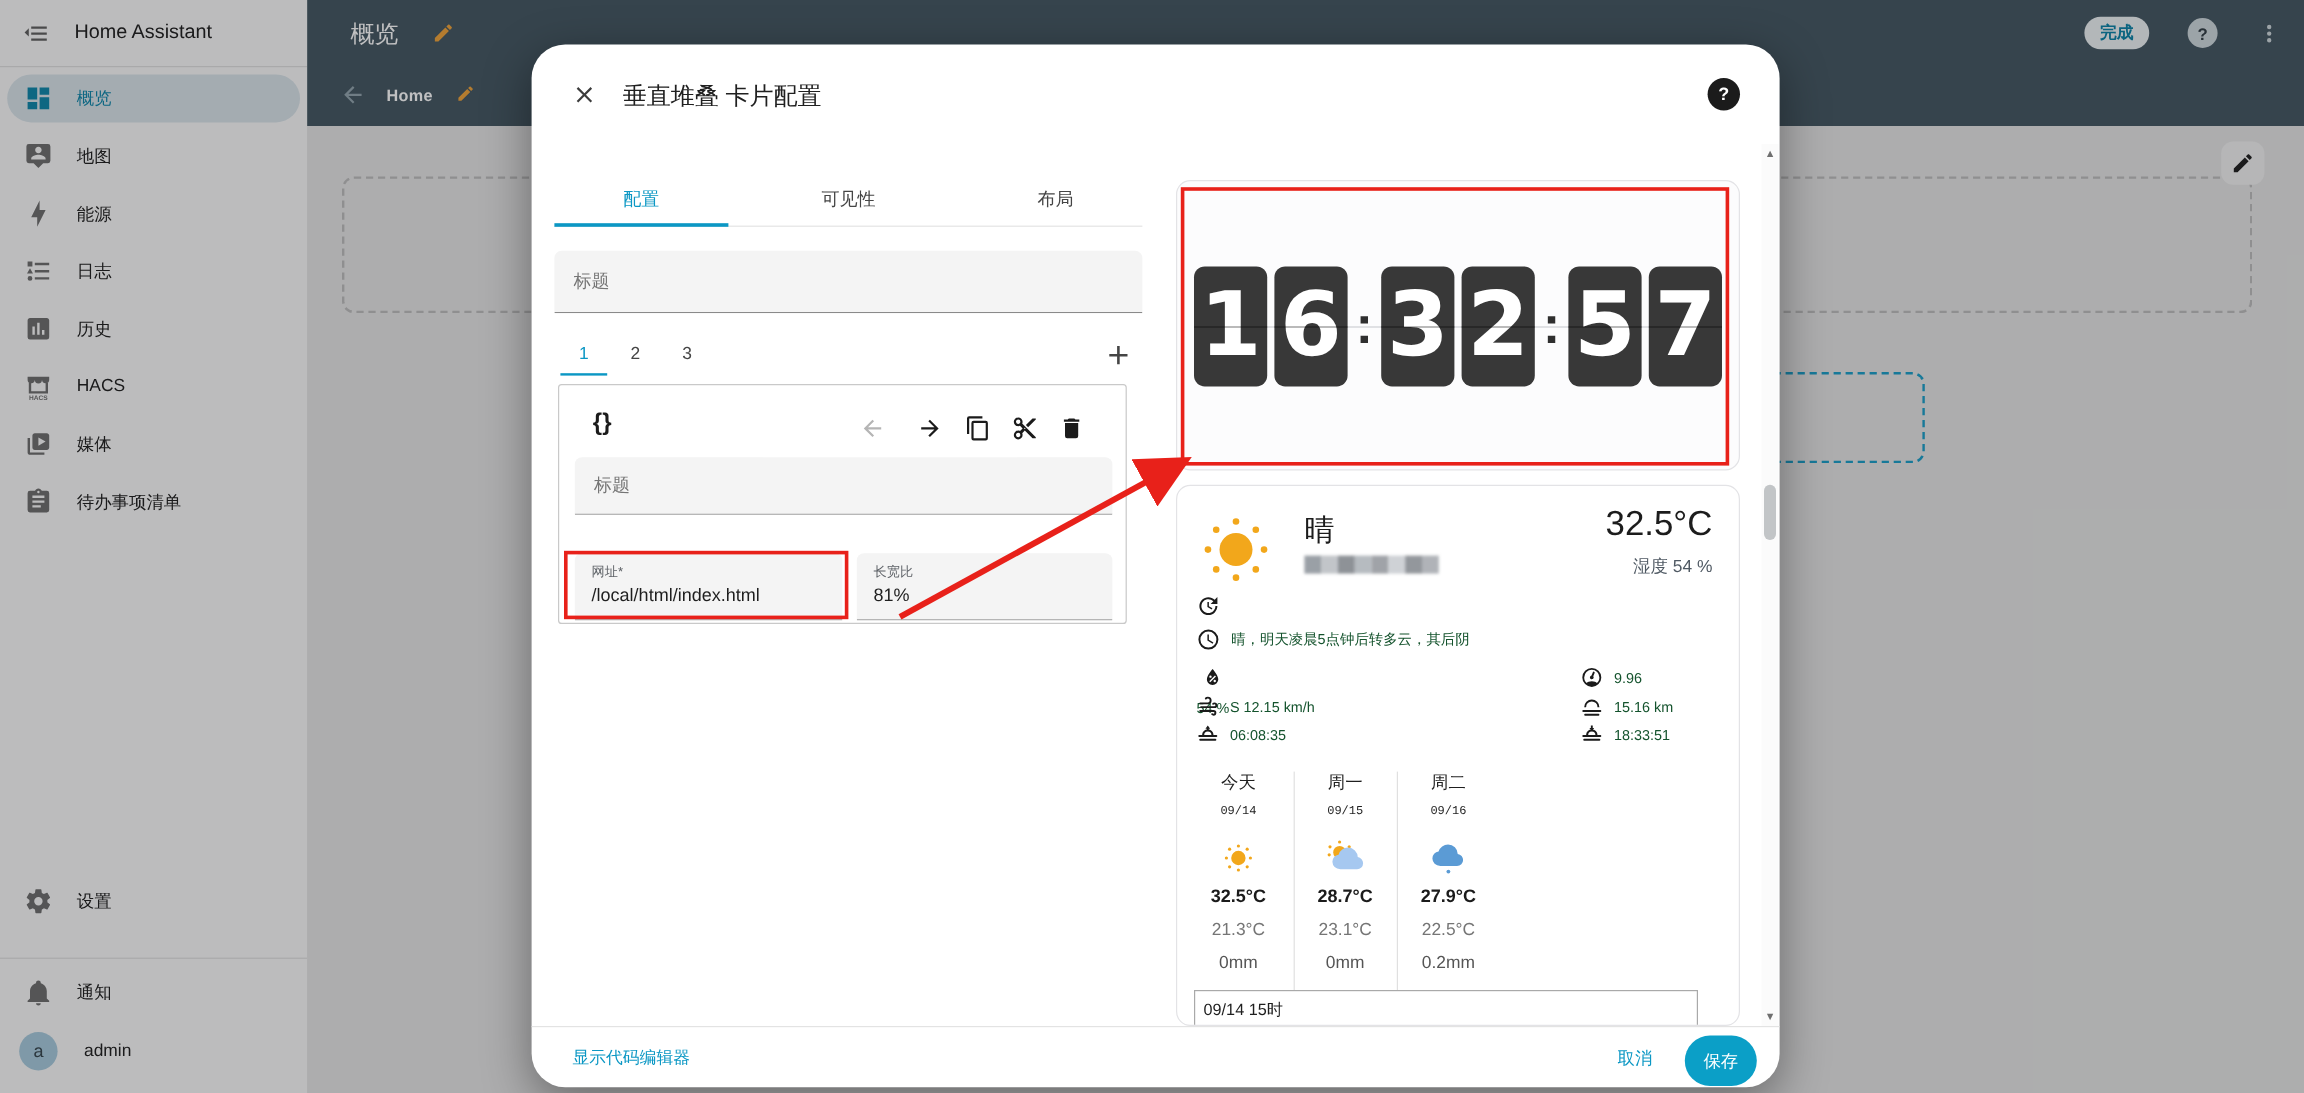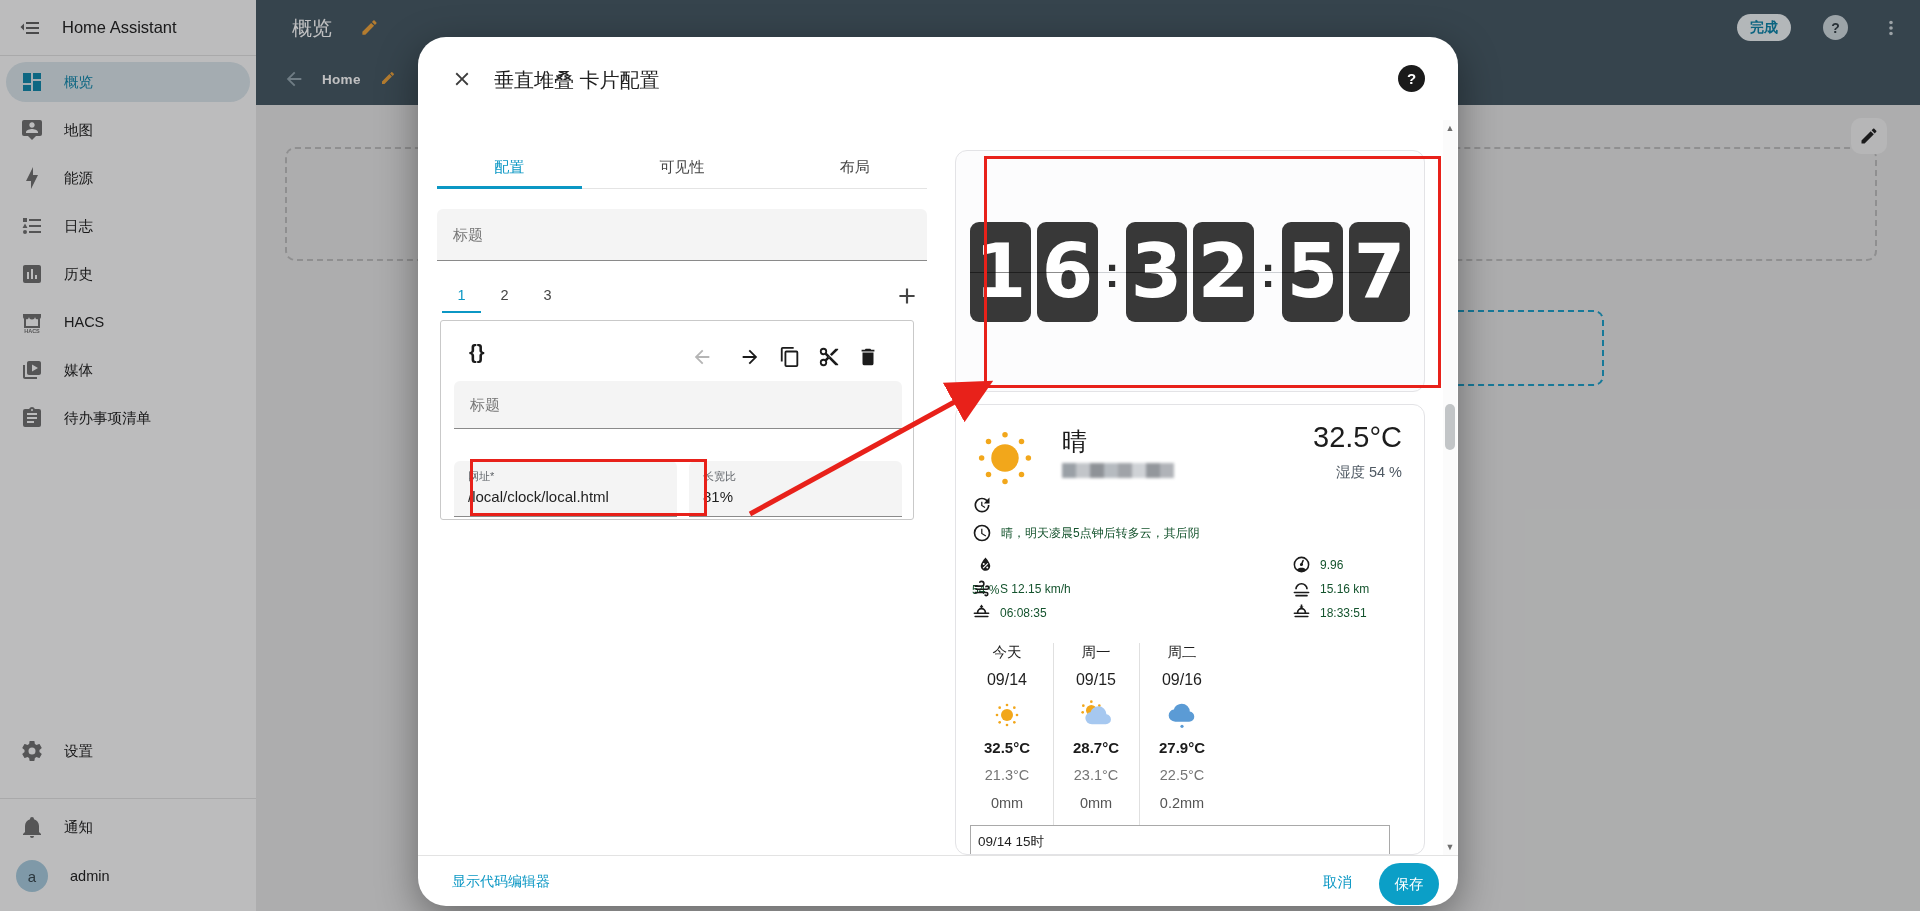--- a/index.html
+++ b/index.html
@@ -39,21 +39,21 @@
   
   .mainbg{position:absolute;left:256px;top:105px;right:0;bottom:0;background:#e6e6e6;z-index:1;}
   .ph1{position:absolute;left:285px;top:147px;width:1592px;height:114px;border:2px dashed #bdbdbd;border-radius:10px;z-index:1;}
   .ph2{position:absolute;left:1428px;top:310px;width:176px;height:76px;border:2px dashed #1b9fc9;border-radius:10px;z-index:1;}
   .fab-edit{position:absolute;left:1851px;top:118px;width:36px;height:36px;border-radius:10px;background:#f2f2f2;
     display:flex;align-items:center;justify-content:center;color:#212121;z-index:1;cursor:pointer;}
 
   .scrim{position:absolute;inset:0;background:rgba(10,12,14,.26);z-index:5;}
 
   
-  .dialog{position:absolute;left:418px;top:37px;width:1040px;height:869px;background:#fff;border-radius:28px;
+  .dialog{position:absolute;left:443px;top:37px;width:1040px;height:869px;background:#fff;border-radius:28px;
     box-shadow:0 12px 40px rgba(0,0,0,.4);z-index:10;}
   .dlg-close{position:absolute;left:26px;top:24px;width:36px;height:36px;display:flex;align-items:center;justify-content:center;
     color:#3c3c3c;cursor:pointer;}
   .dlg-title{position:absolute;left:76px;top:30px;font-size:20px;color:#202020;}
   .dlg-help{position:absolute;left:980px;top:28px;width:27px;height:27px;border-radius:50%;background:#1b1b1b;color:#fff;
     display:flex;align-items:center;justify-content:center;font-size:15px;font-weight:bold;cursor:pointer;}
 
   .tabs{position:absolute;left:19px;top:110px;width:490px;height:42px;display:flex;border-bottom:1px solid #e4e4e4;gap:28px;}
   .tab{flex:1;text-align:center;font-size:15px;font-weight:500;color:#454545;line-height:40px;cursor:pointer;position:relative;}
   .tab.active{color:#0b97c4;}
@@ -101,21 +101,21 @@
   .w-cond{position:absolute;left:106px;top:20px;font-size:25px;color:#1c1c1c;}
   .w-loc{position:absolute;left:106px;top:58px;display:flex;filter:blur(1.5px);}
   .w-loc i{width:14px;height:15px;display:block;}
   .w-temp{position:absolute;right:22px;top:16px;font-size:29px;color:#1c1c1c;}
   .w-humid{position:absolute;right:22px;top:58px;font-size:14.5px;color:#4f5963;}
   .w-row{position:absolute;display:flex;align-items:center;gap:9px;font-size:12px;color:#14532d;}
   .w-row .ic{width:20px;height:20px;color:#1b1b1b;flex:none;}
   .fdiv{position:absolute;width:1px;background:#e0e0e0;top:238px;height:182px;}
   .fcol{position:absolute;width:86px;text-align:center;}
   .fc-day{position:absolute;top:238px;width:100%;font-size:14.5px;color:#1f1f1f;}
-  .fc-date{position:absolute;top:266px;width:100%;font-size:16px;color:#1f1f1f;}
+  .fc-date{position:absolute;top:266px;width:100%;font-size:10px;color:#1f1f1f;font-family:Liberation Mono, monospace;}
   .fc-icon{position:absolute;top:294px;left:50%;transform:translateX(-50%);}
   .fc-hi{position:absolute;top:334px;width:100%;font-size:15px;font-weight:bold;color:#1b1b1b;}
   .fc-lo{position:absolute;top:362px;width:100%;font-size:14.5px;color:#757575;}
   .fc-pr{position:absolute;top:390px;width:100%;font-size:14.5px;color:#555;}
   .hourlybox{position:absolute;left:14px;top:420px;width:420px;height:40px;border:1px solid #a9a9a9;border-bottom:none;}
   .hourlybox span{position:absolute;left:7px;top:7px;font-size:13.5px;color:#1f1f1f;}
 
   .pscroll{position:absolute;left:1025px;top:83px;width:14px;height:735px;background:#fbfbfb;}
   .ps-arrow{position:absolute;left:0;width:14px;text-align:center;font-size:9px;color:#6f6f6f;cursor:pointer;}
   .ps-thumb{position:absolute;left:2px;top:284px;width:10px;height:46px;background:#c2c5c7;border-radius:5px;cursor:pointer;}
@@ -284,21 +284,21 @@
         </svg>
       <svg class="mi tool" style="left:416px;" viewBox="0 0 24 24">
           <path d="M19,4H15.5L14.5,3H9.5L8.5,4H5V6H19M6,19A2,2 0 0,0 8,21H16A2,2 0 0,0 18,19V7H6V19Z"></path>
         </svg>
 
       <div class="ffield ed-title">
         <input placeholder="标题" style="">
       </div>
       <div class="ffield ed-url">
         <span class="flabel">网址*</span>
-        <span class="fvalue">/local/clock/local.html</span>
+        <span class="fvalue">/local/html/index.html</span>
       </div>
       <div class="ffield ed-aspect">
         <span class="flabel">长宽比</span>
         <span class="fvalue">81%</span>
       </div>
     </div>
 
     <div class="card clockcard">
       <div class="clock-line"></div>
       <div class="clockrow">

